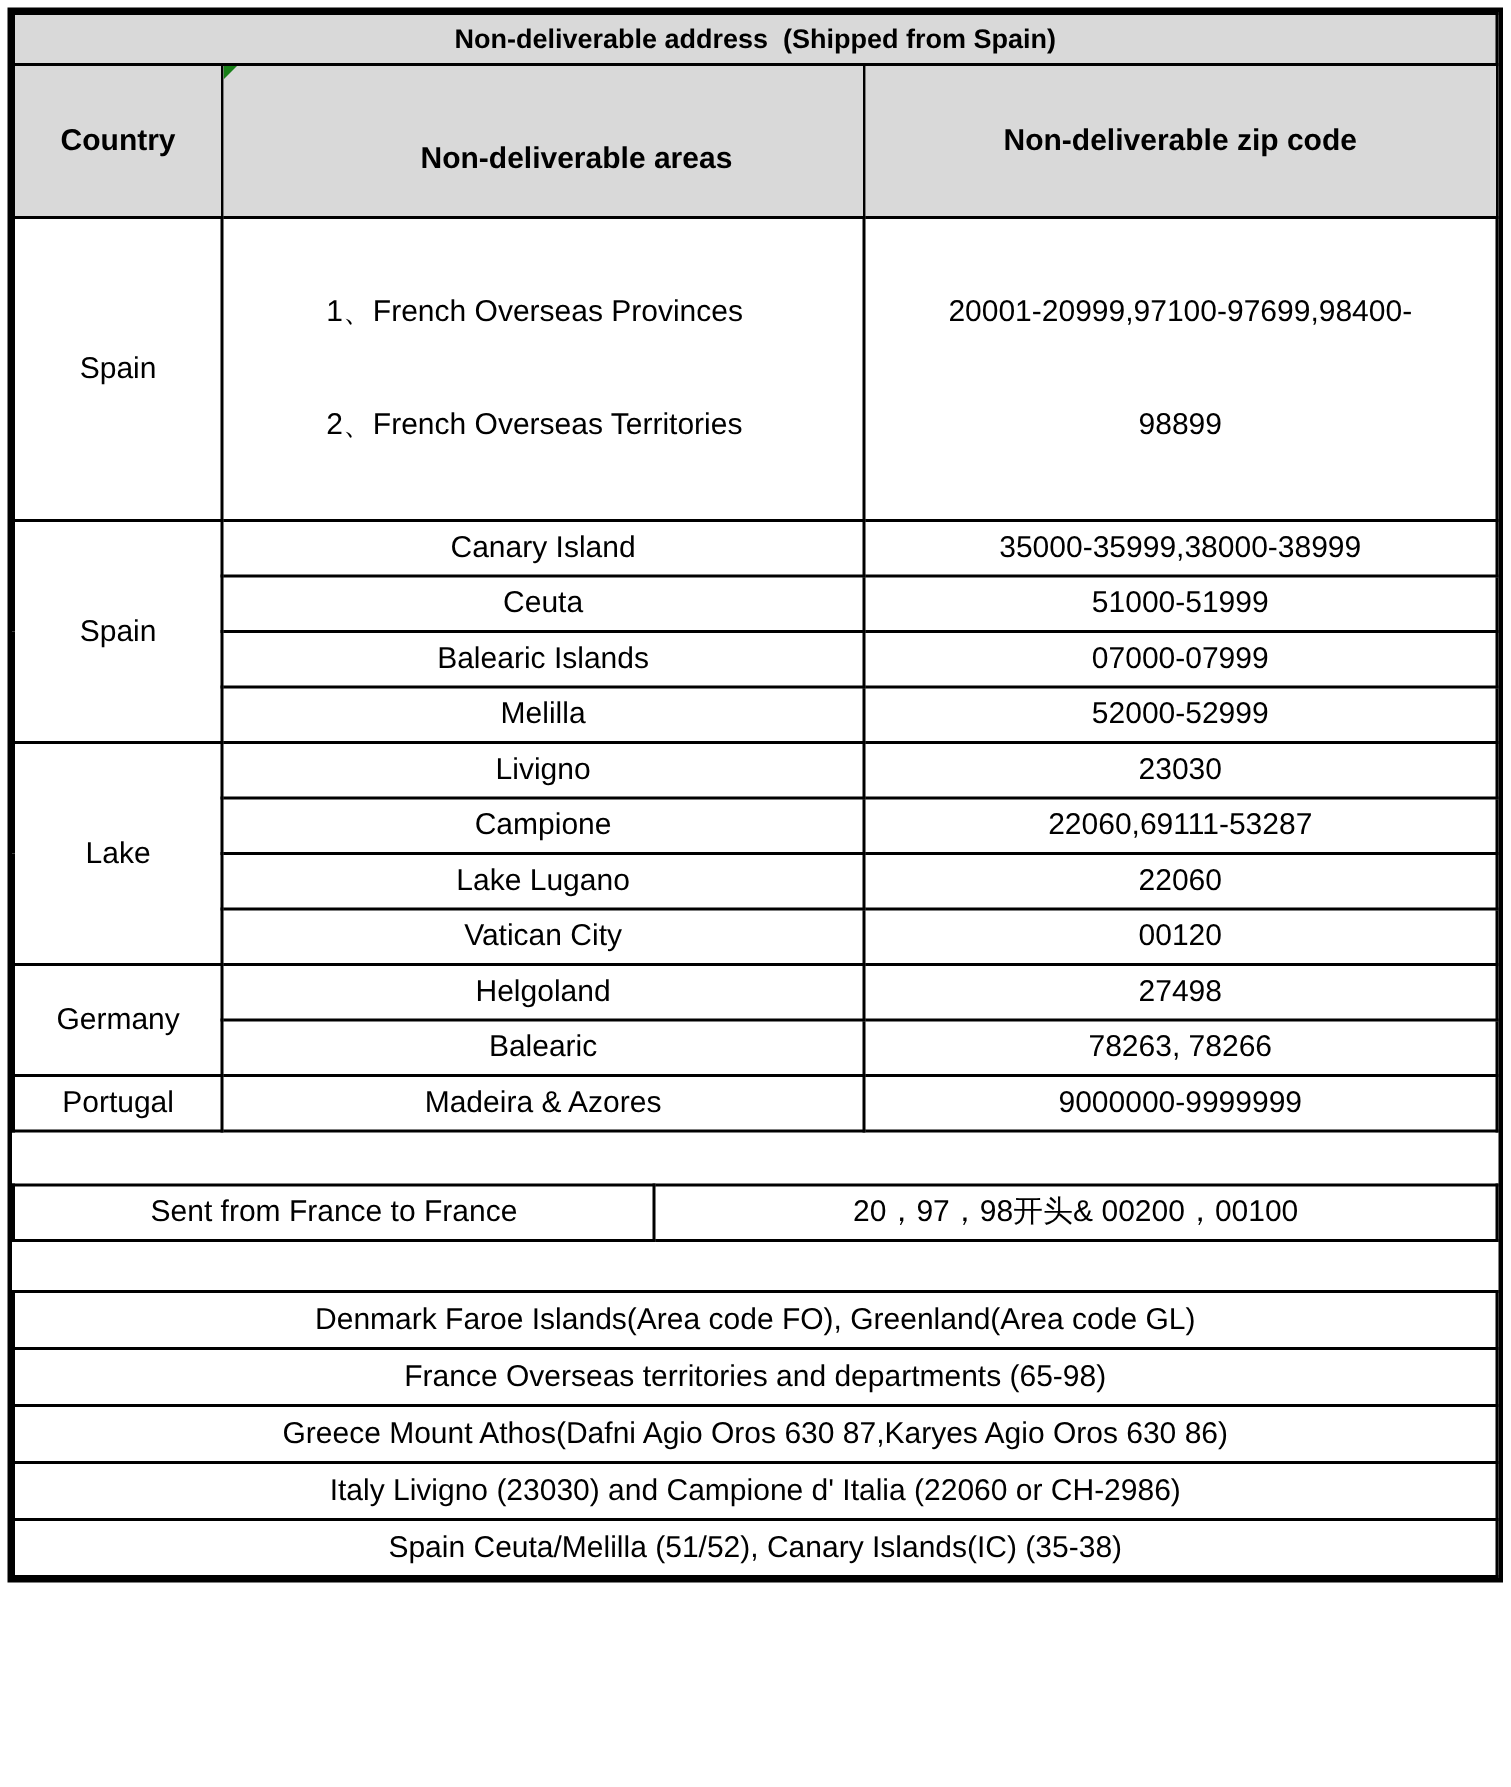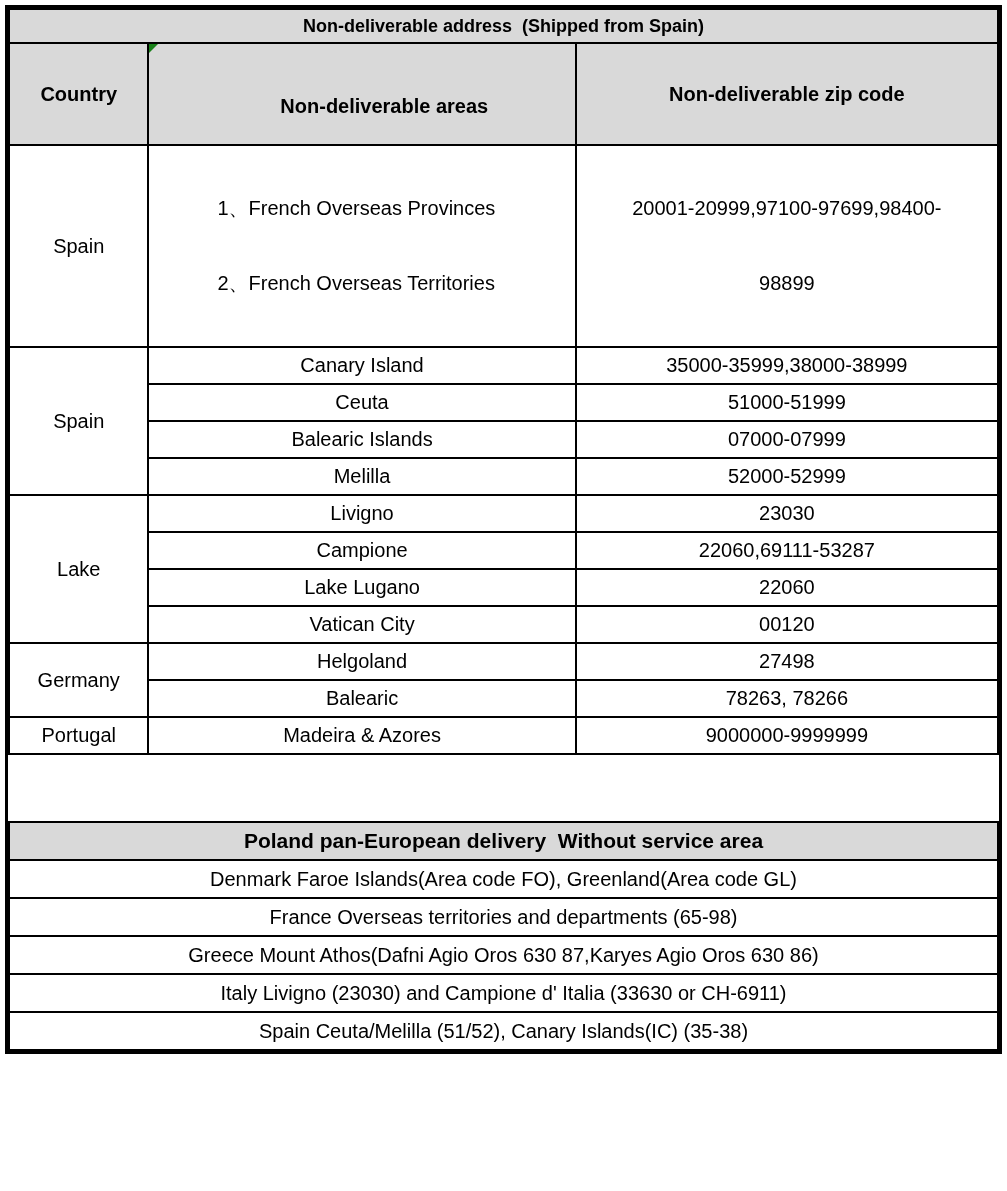--- a/index.html
+++ b/index.html
@@ -140,39 +140,48 @@
     <tr class="r">
       <td>Portugal</td>
       <td>Madeira &amp; Azores</td>
       <td>9000000-9999999</td>
     </tr>
   </tbody>
     </table>
 
   <div class="spacer"></div>
 
+  <table>
+    <colgroup>
+        <col class="c-sent-l">
+        <col class="c-sent-r">
+      </colgroup>
+    <tbody>
+        <tr class="sent-row">
+      <td>Sent from France to France</td>
+      <td>20，97，98开头&amp; 00200，00100</td>
+    </tr>
+  </tbody>
+    </table>
 
   <div class="spacer-sm"></div>
 
   <table class="pol">
     <tbody>
-        <tr>
-      <td class="gray sum-title">Poland pan-European delivery  Without service area</td>
-    </tr>
     <tr>
           <td>Denmark Faroe Islands(Area code FO), Greenland(Area code GL)</td>
         </tr>
     <tr>
           <td>France Overseas territories and departments (65-98)</td>
         </tr>
     <tr>
           <td>Greece Mount Athos(Dafni Agio Oros 630 87,Karyes Agio Oros 630 86)</td>
         </tr>
     <tr>
-          <td>Italy Livigno (23030) and Campione d' Italia (33630 or CH-6911)</td>
+          <td>Italy Livigno (23030) and Campione d' Italia (22060 or CH-2986)</td>
         </tr>
     <tr>
           <td>Spain Ceuta/Melilla (51/52), Canary Islands(IC) (35-38)</td>
         </tr>
   </tbody>
     </table>
 
 </div>
 
 </body></html>

